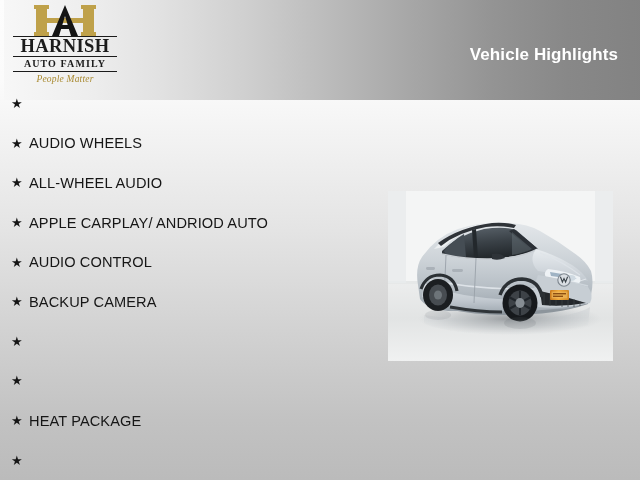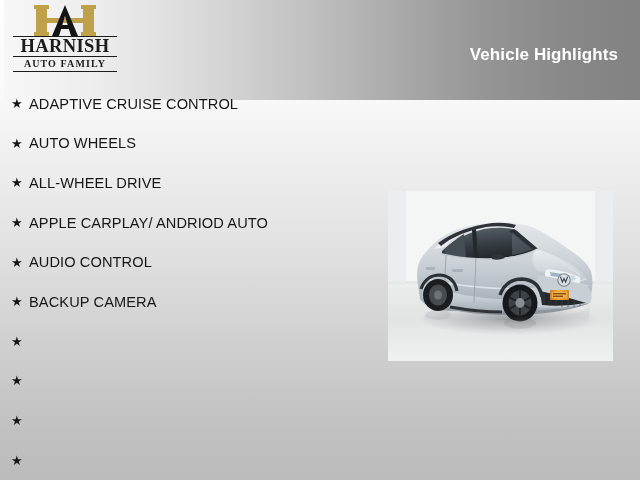--- a/index.html
+++ b/index.html
@@ -167,40 +167,40 @@
           <rect x="47" y="27" width="15" height="4" fill="#bfa14a"></rect>
 
           <polygon points="31,0 44,31 37,31 31,11 25,31 18,31" fill="#141414"></polygon>
           <rect x="25" y="20" width="12" height="4" fill="#141414"></rect>
         </svg>
       </div>
 
       <div id="logo-wordmark">
         <span id="logo-name">HARNISH</span>
         <span id="logo-sub">AUTO FAMILY</span>
+        <span id="logo-tagline">People Matter</span>
       </div>
 
     </div>
 
     <div id="header-title">Vehicle Highlights</div>
   </div>
 
   <div id="highlights">
 
     <div class="hl-row">
       <span class="hl-star">★</span>
-      <span class="hl-label">ADAPTIVE CRUISE CONTROL</span>
-    </div>
-    <div class="hl-row">
-      <span class="hl-star">★</span>
-      <span class="hl-label">AUTO WHEELS</span>
-    </div>
-    <div class="hl-row">
-      <span class="hl-star">★</span>
-      <span class="hl-label">ALL-WHEEL DRIVE</span>
+    </div>
+    <div class="hl-row">
+      <span class="hl-star">★</span>
+      <span class="hl-label">AUDIO WHEELS</span>
+    </div>
+    <div class="hl-row">
+      <span class="hl-star">★</span>
+      <span class="hl-label">ALL-WHEEL AUDIO</span>
     </div>
     <div class="hl-row">
       <span class="hl-star">★</span>
       <span class="hl-label">APPLE CARPLAY/ ANDRIOD AUTO</span>
     </div>
     <div class="hl-row">
       <span class="hl-star">★</span>
       <span class="hl-label">AUDIO CONTROL</span>
     </div>
     <div class="hl-row">
@@ -208,20 +208,21 @@
       <span class="hl-label">BACKUP CAMERA</span>
     </div>
     <div class="hl-row">
       <span class="hl-star">★</span>
     </div>
     <div class="hl-row">
       <span class="hl-star">★</span>
     </div>
     <div class="hl-row">
       <span class="hl-star">★</span>
+      <span class="hl-label">HEAT PACKAGE</span>
     </div>
     <div class="hl-row">
       <span class="hl-star">★</span>
     </div>
 
   </div>
 
   <div id="vehicle-photo">
     <svg width="225" height="170" viewBox="0 0 225 170" xmlns="http://www.w3.org/2000/svg">
       <defs>

